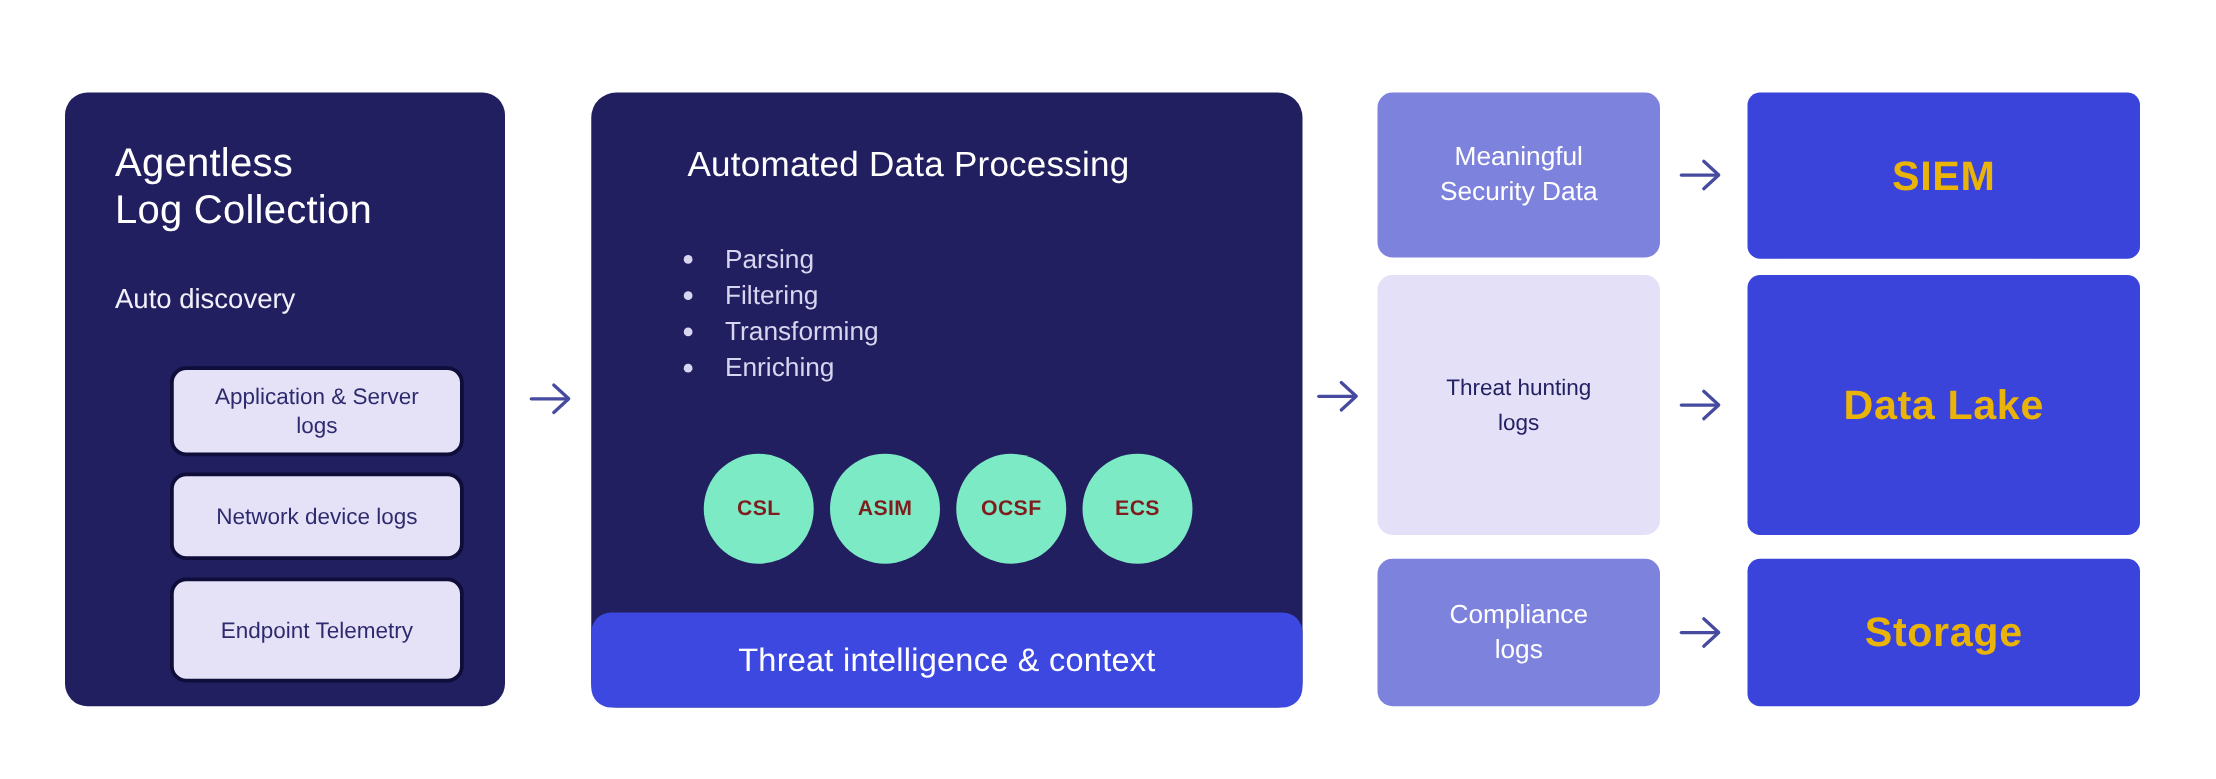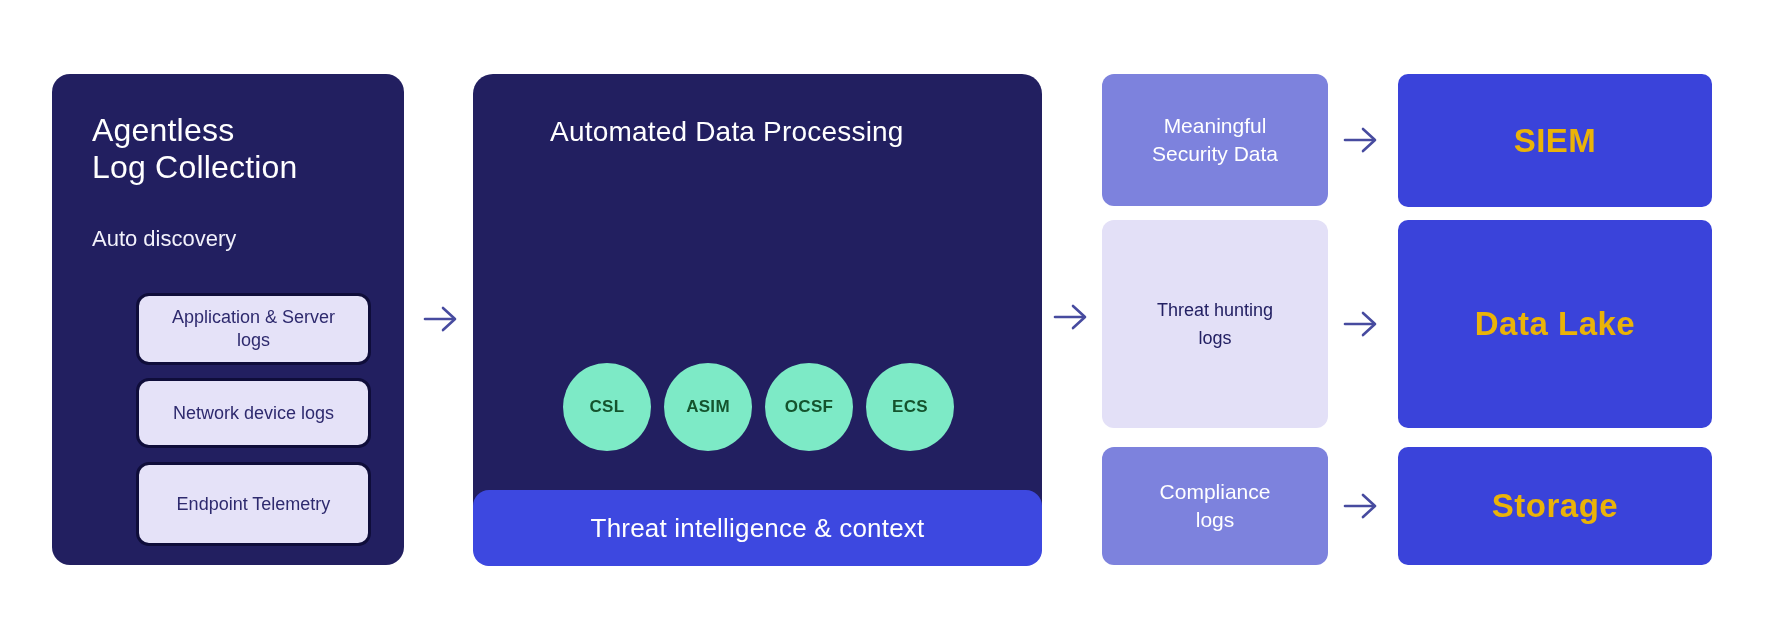--- a/index.html
+++ b/index.html
@@ -72,21 +72,21 @@
     background: #d8d5f1;
   }
   .schemas {
     position: absolute; left: 90px; top: 289px;
     display: flex; gap: 13px;
   }
   .schema-circle {
     width: 88px; height: 88px; border-radius: 50%;
     background: #7deac6;
     display: flex; align-items: center; justify-content: center;
-    color: #14532d; font-size: 17px; font-weight: 700; letter-spacing: 0.3px;
+    color: #7f1d1d; font-size: 17px; font-weight: 700; letter-spacing: 0.3px;
   }
   .banner {
     position: absolute; left: 0; right: 0; bottom: 0; height: 76px;
     background: #3d48e0;
     border-radius: 16px;
     display: flex; align-items: center; justify-content: center;
     color: #ffffff; font-size: 26px; font-weight: 400; letter-spacing: 0.2px;
   }
 
   
@@ -140,20 +140,26 @@
 
   <div class="flow-arrow arrow-1">
     <svg viewBox="0 0 34 28" fill="none" stroke="currentColor" stroke-width="2.6" stroke-linecap="round" stroke-linejoin="round">
       <path d="M2 14 H31"></path>
         <path d="M20 3 L32 14 L20 25"></path>
     </svg>
   </div>
 
   <div class="panel panel-mid">
     <div class="title">Automated Data Processing</div>
+    <ul class="steps">
+      <li><span>Parsing</span></li>
+      <li><span>Filtering</span></li>
+      <li><span>Transforming</span></li>
+      <li><span>Enriching</span></li>
+    </ul>
     <div class="schemas">
       <div class="schema-circle">CSL</div>
       <div class="schema-circle">ASIM</div>
       <div class="schema-circle">OCSF</div>
       <div class="schema-circle">ECS</div>
     </div>
     <div class="banner">Threat intelligence &amp; context</div>
   </div>
 
   <div class="flow-arrow arrow-2">

